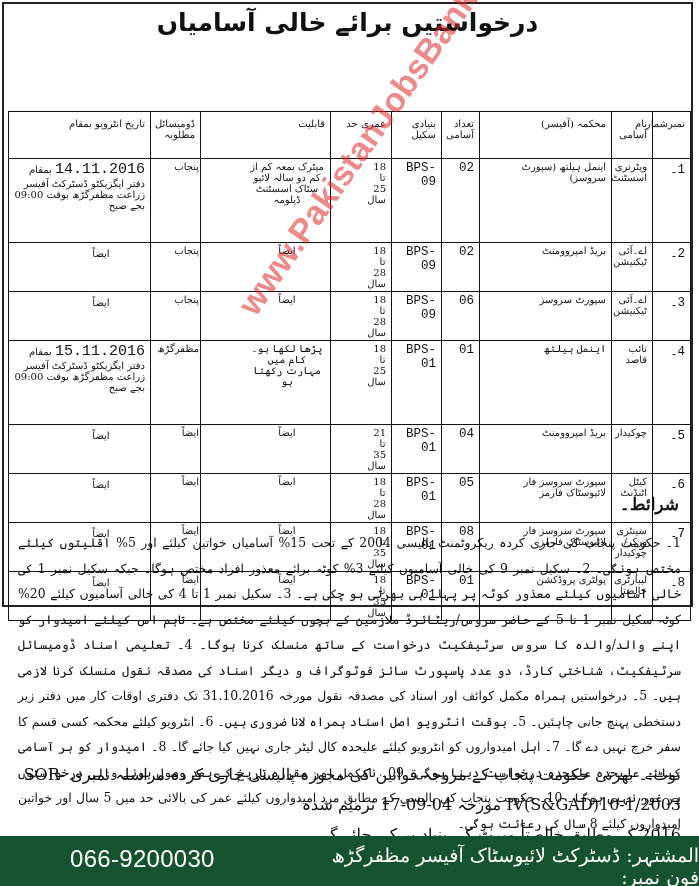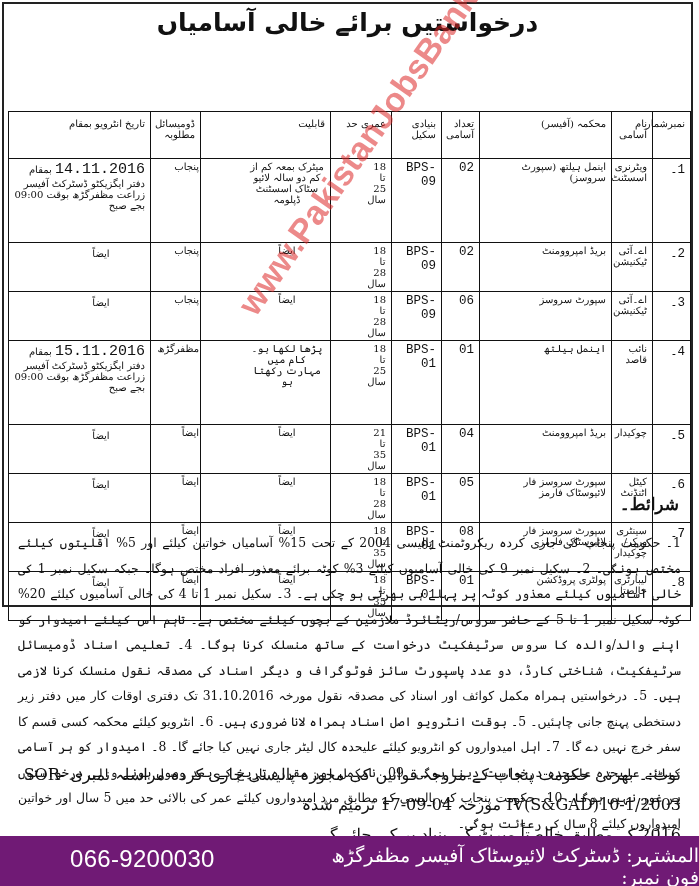--- a/index.html
+++ b/index.html
@@ -20,21 +20,21 @@
   table.jobs td.num { font-family:Liberation Mono, monospace; font-size:12.5px; text-align:right; }
   table.jobs td.c { text-align:center;padding-left:48px; }
   .interview-date { font-family:Liberation Mono, monospace; font-size:15px; }
   .conditions-head { position:absolute; right:20px; top:494px; font-size:17px; font-weight:bold; direction:rtl;
                      font-family:"DejaVu Serif", serif; }
   .conditions { position:absolute; left:18px; right:18px; top:530px; direction:rtl;
                 text-align:justify; text-align-last:right; font-size:12.4px; line-height:25.5px;
                 font-family:"DejaVu Serif", serif; }
   .note { position:absolute; left:18px; right:18px; top:760px; direction:rtl;
           font-size:16px; line-height:30px; text-align:right; font-family:"DejaVu Serif", serif; }
-  .footer { position:absolute; left:0; top:836px; width:699px; height:50px; background:#701a75; color:#fff; }
+  .footer { position:absolute; left:0; top:836px; width:699px; height:50px; background:#14532d; color:#fff; }
   .footer .phone { position:absolute; left:70px; top:9px; font-family:"Liberation Sans", sans-serif; font-size:24px; letter-spacing:0.3px; }
   .footer .advertiser { position:absolute; left:300px; top:8px; font-size:19px; direction:rtl; font-family:"DejaVu Serif", serif; }
   .footer .ref { position:absolute; right:45px; top:14px; font-family:"Liberation Sans", sans-serif; font-size:15px;margin-top:33px; }
   .watermark { position:absolute; left:230px; top:300px; transform:rotate(-55deg); transform-origin:left top;
                color:rgba(220,40,40,0.55); font-family:"Liberation Sans", sans-serif; font-size:34px;
                font-weight:bold; white-space:nowrap; pointer-events:none; }
 </style>
 </head>
 <body>
 

